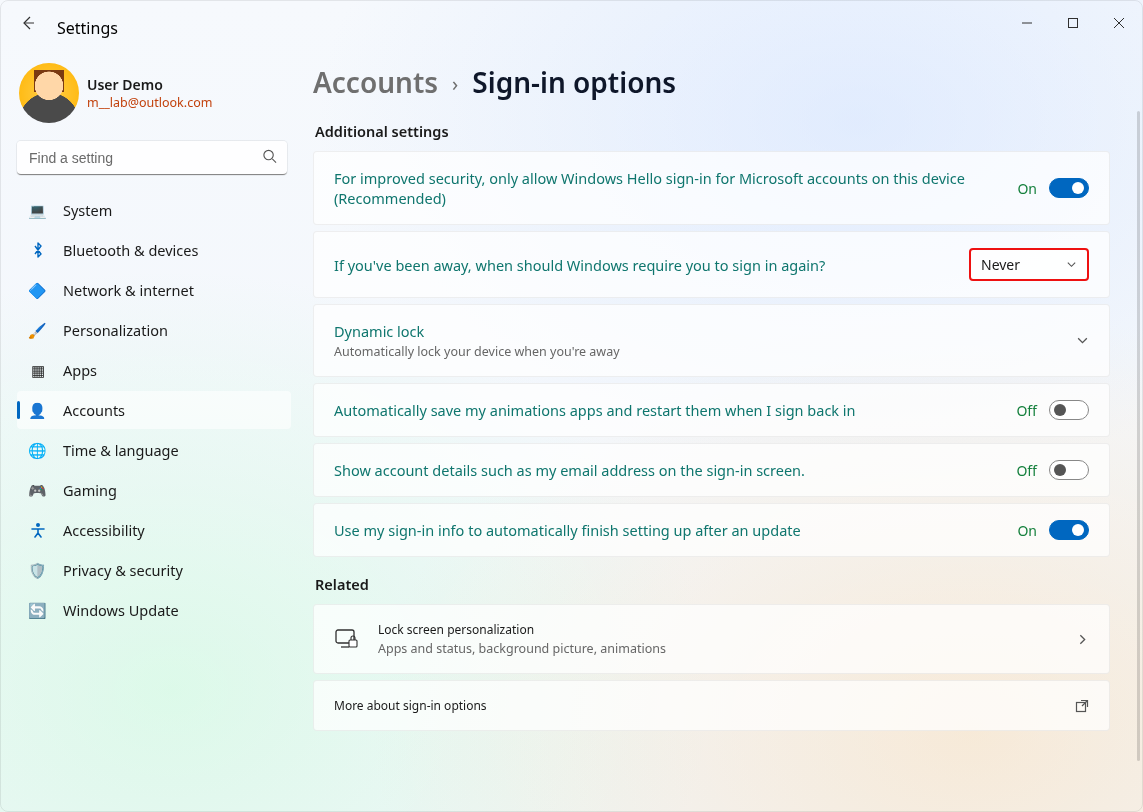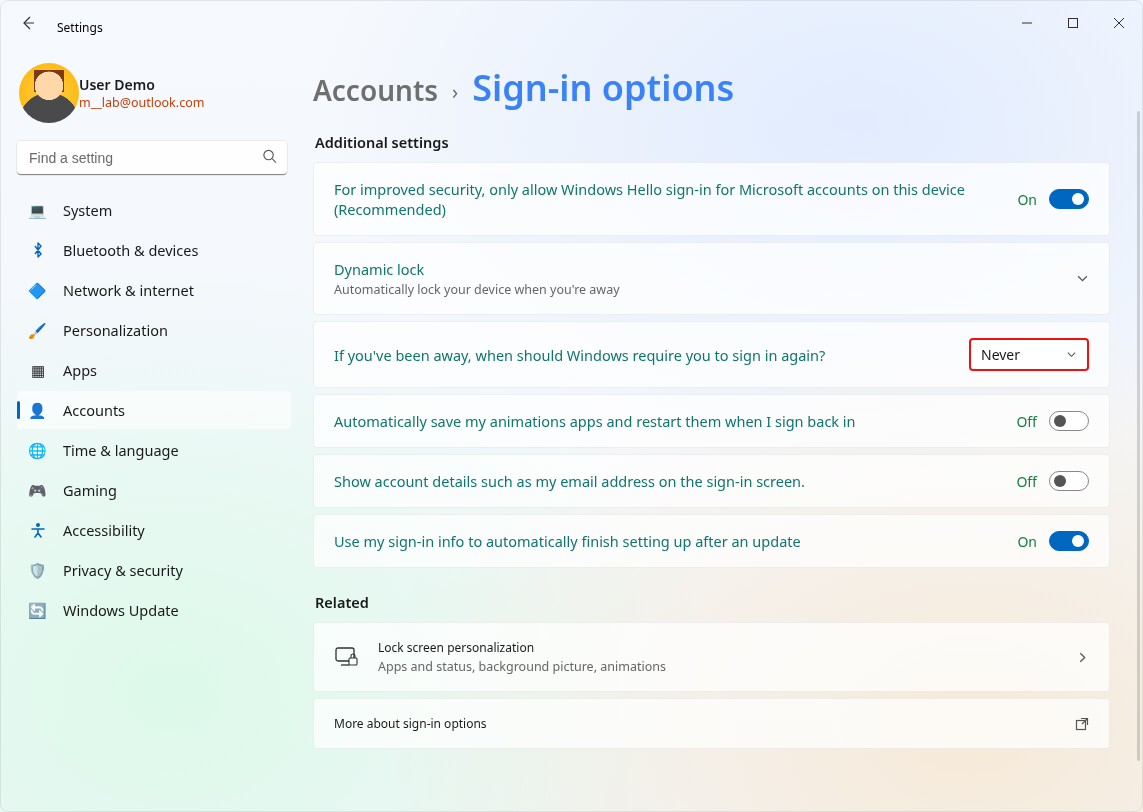--- a/index.html
+++ b/index.html
@@ -32,36 +32,36 @@
     align-items: center;
     padding: 0 0 0 18px;
     background: transparent;
   }
   .titlebar .back {
     width: 18px; height: 18px;
     display: flex; align-items: center; justify-content: center;
     color: #323232;
     margin-right: 20px;
   }
-  .titlebar .title { font-size: 12px; color: #000; margin-top: 9px; }
+  .titlebar .title { font-size: 16px; color: #000; margin-top: 9px; }
   .win-controls { margin-left: auto; display: flex; }
   .win-controls .wbtn {
     width: 46px; height: 44px;
     display: flex; align-items: center; justify-content: center;
     color: #303030;
   }
   
   .body { flex: 1; display: flex; min-height: 0; }
   .sidebar {
     width: 300px;
     padding: 12px 10px 12px 16px;
     display: flex; flex-direction: column;
   }
   .profile {
-    display: flex; align-items: center; gap: 0;
+    display: flex; align-items: center; gap: 8px;
     padding: 6px 4px 18px 2px;
   }
   .avatar {
     width: 60px; height: 60px; border-radius: 50%;
     background:
       radial-gradient(circle at 50% 38%, #ffd7a8 0 14px, transparent 14.5px),
       linear-gradient(#7a3a12,#7a3a12) center 18%/30px 22px no-repeat,
       radial-gradient(circle at 50% 100%, #4a4a4a 0 30px, transparent 30.5px),
       radial-gradient(circle, #ffcf4a, #ffb300);
     position: relative;
@@ -114,21 +114,21 @@
     flex: 1; min-width: 0;
     padding: 12px 32px 24px 12px;
     overflow-y: auto;
   }
   .crumbs {
     display: flex; align-items: baseline; gap: 14px;
     padding: 6px 0 14px 0;
   }
   .crumbs .c-parent { font-size: 28px; font-weight: 600; color: #6f6f6f; cursor: default; }
   .crumbs .c-sep { font-size: 20px; color: #6f6f6f; position: relative; top:-2px;}
-  .crumbs .c-current { font-size: 36px; font-weight: 600; color: #3b82f6; }
+  .crumbs .c-current { font-size: 28px; font-weight: 600; color: #0f172a; }
   .section-label {
     font-size: 14.5px; font-weight: 600; color: #1a1a1a;
     margin: 6px 0 10px 2px;
   }
   .card {
     background: rgba(255,255,255,0.72);
     border: 1px solid rgba(0,0,0,0.06);
     border-radius: 4px;
     padding: 16px 20px;
     margin-bottom: 6px;
@@ -318,50 +318,50 @@
           <div class="ctitle">For improved security, only allow Windows Hello sign-in for Microsoft accounts on this device (Recommended)</div>
         </div>
         <div class="ctrl">
           <span class="state-label">On</span>
           <div class="toggle on"></div>
         </div>
       </div>
 
       <div class="card">
         <div class="ctext">
-          <div class="ctitle">Dynamic lock</div>
-          <div class="csub">Automatically lock your device when you're away</div>
-        </div>
-        <div class="ctrl">
-          <span class="expand-caret">
-            <svg width="13" height="13" viewBox="0 0 12 12">
-                <path d="M2 4 L6 8 L10 4" fill="none" stroke="currentColor" stroke-width="1.2"></path>
-              </svg>
-          </span>
-        </div>
-      </div>
-
-      <div class="card">
-        <div class="ctext">
           <div class="ctitle">If you've been away, when should Windows require you to sign in again?</div>
         </div>
         <div class="ctrl">
           <div class="dropdown">
             <span>Never</span>
             <span class="chev-caret">
               <svg width="11" height="11" viewBox="0 0 12 12">
                   <path d="M2 4 L6 8 L10 4" fill="none" stroke="currentColor" stroke-width="1.2"></path>
                 </svg>
             </span>
           </div>
         </div>
       </div>
 
       <div class="card">
         <div class="ctext">
+          <div class="ctitle">Dynamic lock</div>
+          <div class="csub">Automatically lock your device when you're away</div>
+        </div>
+        <div class="ctrl">
+          <span class="expand-caret">
+            <svg width="13" height="13" viewBox="0 0 12 12">
+                <path d="M2 4 L6 8 L10 4" fill="none" stroke="currentColor" stroke-width="1.2"></path>
+              </svg>
+          </span>
+        </div>
+      </div>
+
+      <div class="card">
+        <div class="ctext">
           <div class="ctitle">Automatically save my animations apps and restart them when I sign back in</div>
         </div>
         <div class="ctrl">
           <span class="state-label">Off</span>
           <div class="toggle"></div>
         </div>
       </div>
 
       <div class="card">
         <div class="ctext">
@@ -376,21 +376,21 @@
       <div class="card">
         <div class="ctext">
           <div class="ctitle">Use my sign-in info to automatically finish setting up after an update</div>
         </div>
         <div class="ctrl">
           <span class="state-label">On</span>
           <div class="toggle on"></div>
         </div>
       </div>
 
-      <div class="section-label" style="margin-top:24px">Related</div>
+      <div class="section-label" style="margin-top:17px">Related</div>
 
       <div class="related-card">
         <div class="ricon">
           <svg width="24" height="22" viewBox="0 0 24 22">
               <rect x="1" y="2" width="18" height="13" rx="2" fill="none" stroke="currentColor" stroke-width="1.3"></rect>
               <path d="M6 19 H14" stroke="currentColor" stroke-width="1.3"></path>
               <rect x="14" y="12" width="8" height="7" rx="1" fill="#fff" stroke="currentColor" stroke-width="1.1"></rect>
               <path d="M16 12 v-2 a2 2 0 0 1 4 0 v2" fill="none" stroke="currentColor" stroke-width="1.1"></path>
             </svg>
         </div>

